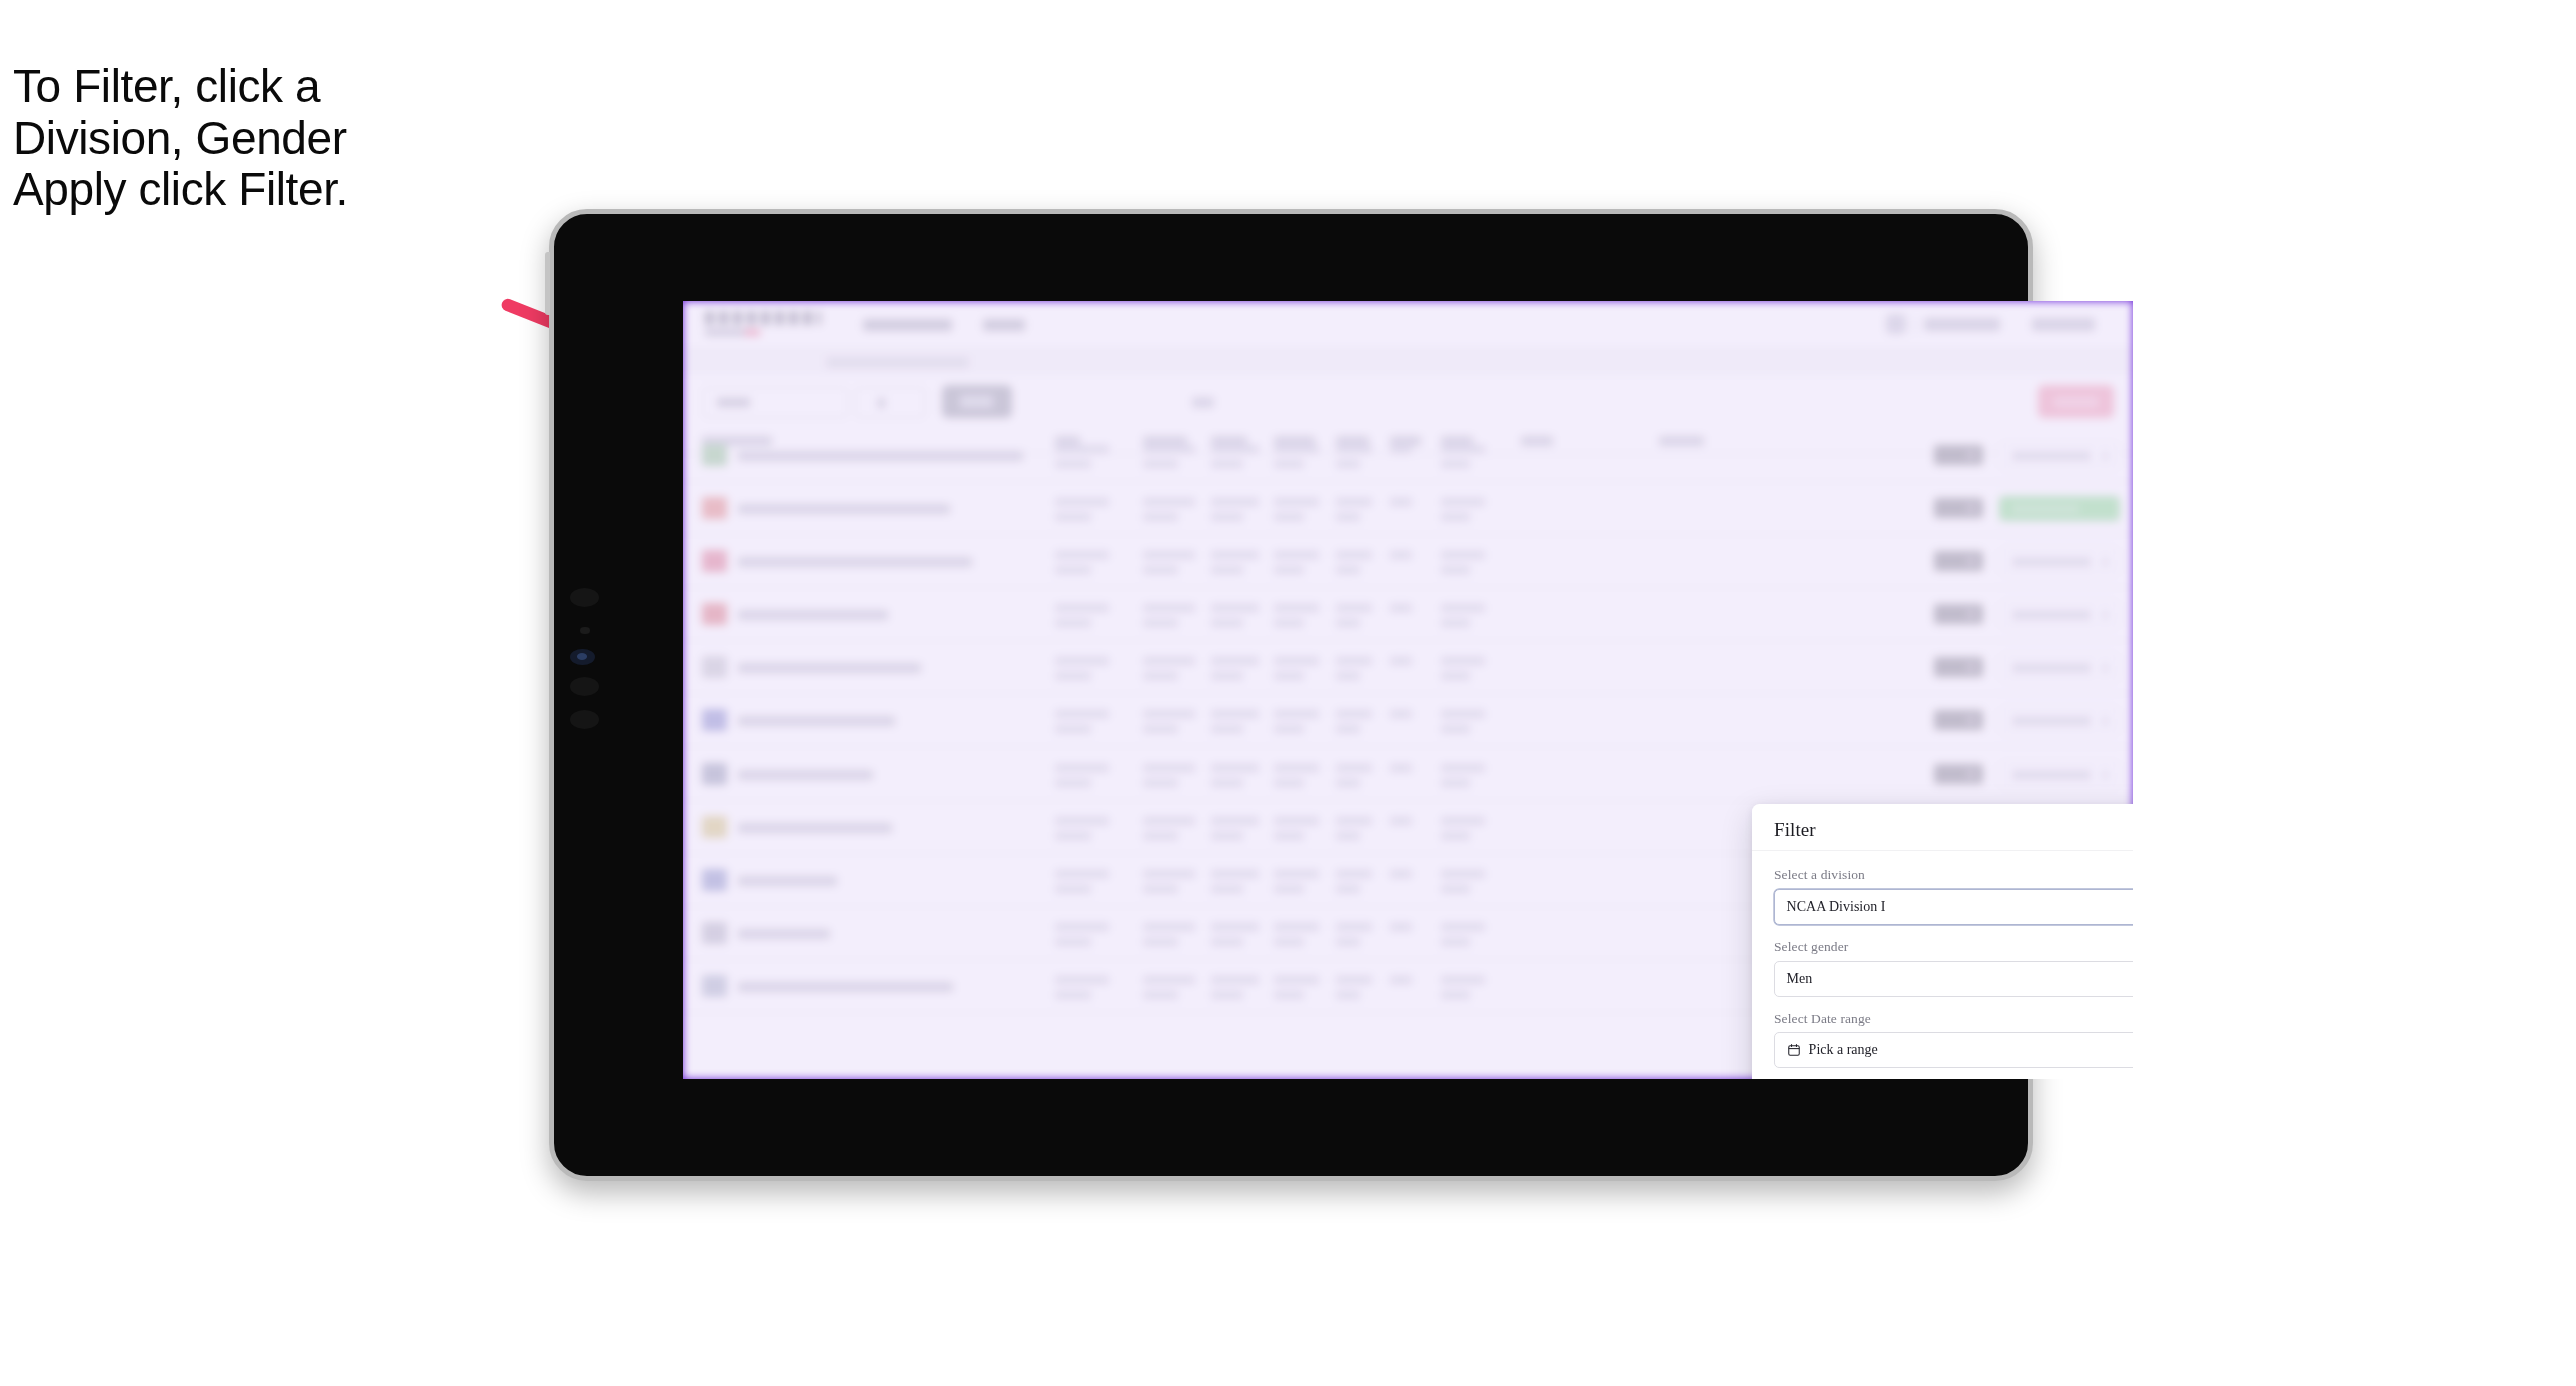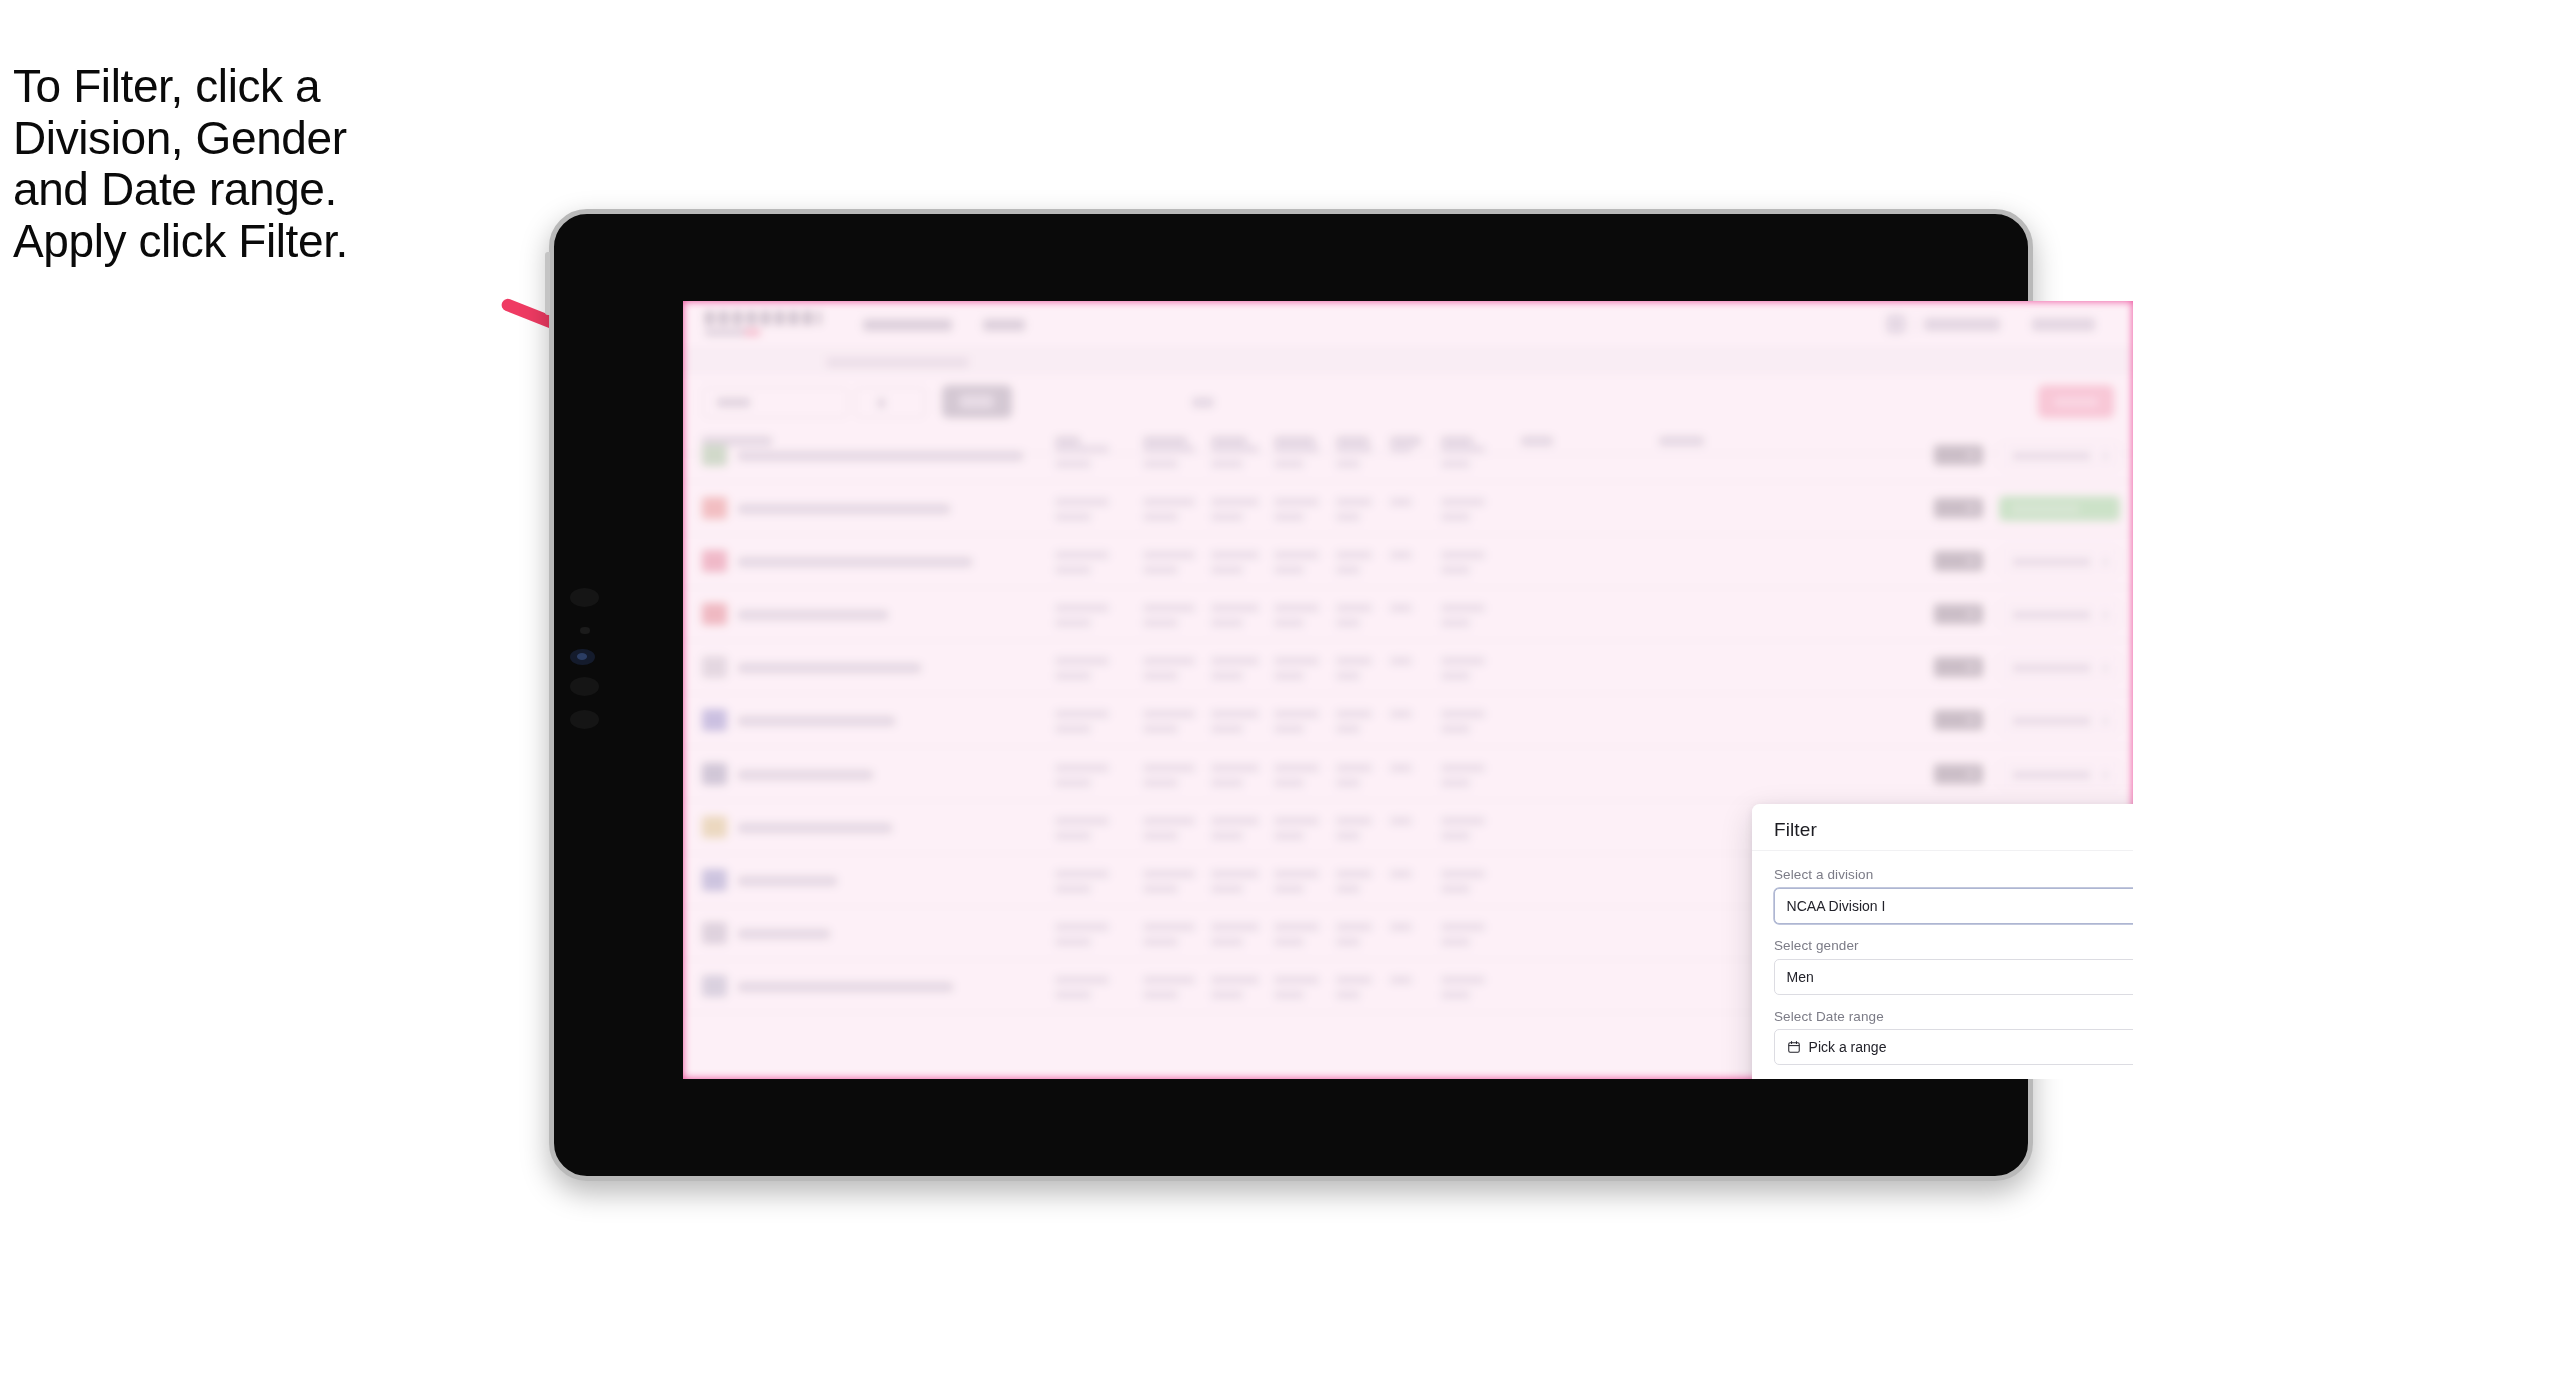--- a/index.html
+++ b/index.html
@@ -39,21 +39,21 @@
   .cam.c1 { top:374px; width:29px; height:19px; }
   .cam.c2 { top:413px; width:9.5px; height:6.5px; left:26px; background:#1b1b1b;}
   .cam.c3 { top:435px; width:25px; height:16px; background:#141b2c; }
   .cam.c3::after{content:"";position:absolute;left:6.5px;top:4.4px;width:10.2px;height:6.5px;border-radius:50%;background:#2b3d63;}
   .cam.c4 { top:463px; width:29px; height:19px; }
   .cam.c5 { top:496px; width:29px; height:19px; }
 
   
   #screen {
     position:absolute; left:129px; top:87px; width:1450px; height:778px;
-    background:#ec4899; overflow:hidden;
+    background:#6d28d9; overflow:hidden;font-family:Liberation Serif, serif;
   }
   
   #app { position:absolute; inset:0; filter:blur(4px); opacity:.92; }
 
   
   .nav { position:absolute; left:0; top:0; width:100%; height:49px; background:#fff;
          border-bottom:0.7px solid #f0f0f0; }
   .brand { position:absolute; left:22px; top:10.2px; }
   .brand .bword { display:block; height:14px; width:116px;
       background:repeating-linear-gradient(90deg,#c9c9cf 0 9.5px,transparent 9.5px 14px);
@@ -141,21 +141,20 @@
   .cal { margin-right:8px; display:inline-flex; color:#22222a; }
 </style>
 </head>
 <body>
 
 <div id="stage">
 
   <div id="instruction">
     <span class="ln"><span>To </span><b>Filter,</b><span> click a</span></span>
     <span class="ln"><b>Division, Gender</b></span>
-    <span class="ln"><span>and </span><b>Date range.</b></span>
     <span class="ln"><span>Apply click </span><b>Filter.</b></span>
   </div>
 
   <svg id="arrow" viewBox="0 0 900 420">
     <line x1="58" y1="40" x2="770" y2="322" stroke="#ef3b63" stroke-width="17" stroke-linecap="round"></line>
     <polygon points="808,348 706,316 748,292 700,258 742,244 790,278 796,246" fill="#ef3b63"></polygon>
     <polygon points="700,250 812,350 690,336" fill="#ef3b63"></polygon>
   </svg>
 
   <div id="tablet">

